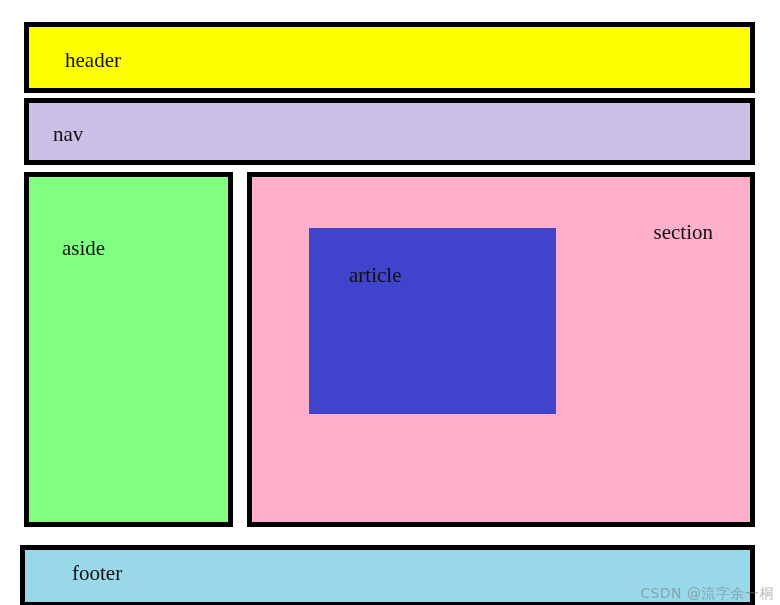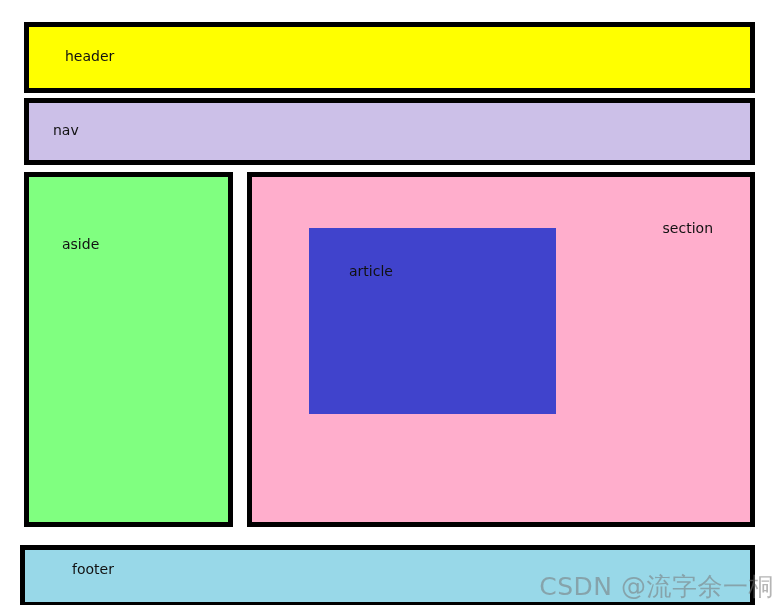--- a/index.html
+++ b/index.html
@@ -24,22 +24,23 @@
     position: absolute;
     box-sizing: border-box;
     border: 5px solid #000000;
     color: #111111;
     font-size: 21px;
     line-height: 1.1;
   }
   .box-label {
     position: absolute;
     white-space: nowrap;
-    font-size: 14px;
+    font-size: 21px;
     color: #111111;
+    font-family: Liberation Serif, serif;
   }
 
   
   #header-box {
     left: 24px;
     top: 22px;
     width: 731px;
     height: 71px;
     background: #FFFF00;
   }
@@ -113,21 +114,21 @@
   #footer-box .box-label {
     left: 47px;
     top: 12px;
   }
 
   
   #watermark {
     position: absolute;
     right: 6px;
     bottom: 2px;
-    font-size: 25px;
+    font-size: 14px;
     color: rgba(120, 120, 120, 0.55);
     letter-spacing: 0.5px;
     white-space: nowrap;
     pointer-events: none;
   }
 </style>
 </head>
 <body>
 
 <div id="canvas">

